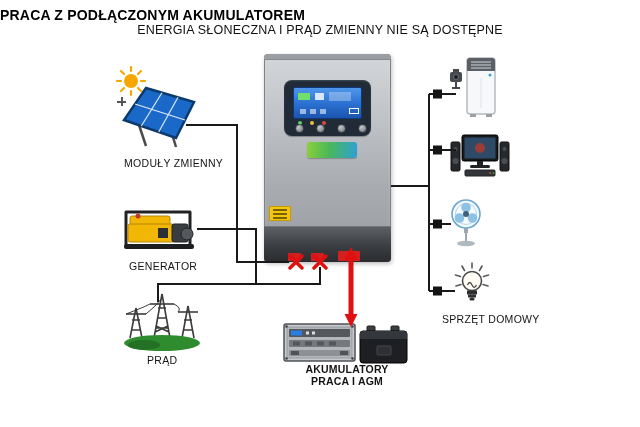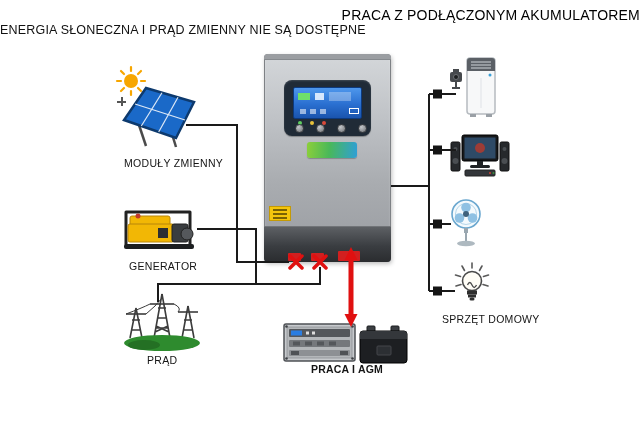--- a/index.html
+++ b/index.html
@@ -1,21 +1,21 @@
 <!DOCTYPE html>
 <html><head>
 <meta charset="utf-8">
 <style>
   * { margin:0; padding:0; box-sizing:border-box; }
   html,body { background:#ffffff; }
   body { font-family:"Liberation Sans", sans-serif; }
   .stage { position:relative; width:640px; height:427px; background:#fff; overflow:hidden; margin:0 auto; }
-  .title { position:absolute; top:7px; left:0; width:100%; text-align:right;
-           font-size:14px; font-weight:400; color:#000; letter-spacing:.2px; }
-  .subtitle { position:absolute; top:23px; left:0; width:100%; 
+  .title { position:absolute; top:7px; left:0; width:100%; text-align:left;
+           font-size:14px; font-weight:700; color:#000; letter-spacing:.2px; }
+  .subtitle { position:absolute; top:23px; left:0; width:100%; text-align:center;
               font-size:12.5px; font-weight:500; color:#111; letter-spacing:.2px; }
   .node-label { position:absolute; font-size:10.5px; font-weight:500; color:#141414;
                 letter-spacing:.3px; white-space:nowrap; z-index:4; }
   .battery-label { position:absolute; left:289px; top:364px; width:116px; text-align:center;
                    font-size:10.5px; font-weight:600; color:#141414; line-height:11.5px;
                    letter-spacing:.2px; z-index:4; }
   svg.icon { position:absolute; overflow:visible; z-index:3; }
   .wires { position:absolute; left:0; top:0; z-index:10; pointer-events:none; }
 
   
@@ -237,20 +237,21 @@
     <rect x="2" y="7" width="47" height="32" rx="3" fill="#1d1f22" stroke="#000"></rect>
     <path d="M2,10 a3,3 0 0 1 3,-3 h41 a3,3 0 0 1 3,3 v5 h-47 z" fill="#34373b"></path>
     <rect x="19" y="22" width="14" height="9" rx="1" fill="#2c2f33" stroke="#44474b"></rect>
   </svg>
 
   <div class="node-label" style="left:124px; top:157px;">MODUŁY ZMIENNY</div>
   <div class="node-label" style="left:129px; top:260px;">GENERATOR</div>
   <div class="node-label" style="left:147px; top:354px;">PRĄD</div>
   <div class="node-label" style="left:442px; top:313px;">SPRZĘT DOMOWY</div>
   <div class="battery-label">
+    <span style="display:block;">AKUMULATORY</span>
     <span style="display:block;">PRACA I AGM</span>
   </div>
 
   <svg class="wires" width="640" height="427" viewBox="0 0 640 427">
     <g stroke="#1a1a1a" stroke-width="2" fill="none">
       <polyline points="186,125 237,125 237,262 289,262"></polyline>
       <polyline points="197,229 256,229 256,284"></polyline>
       <polyline points="158,302 158,284 320,284 320,267"></polyline>
       <line x1="391" y1="186" x2="429" y2="186"></line>
       <line x1="429" y1="94" x2="429" y2="291"></line>

